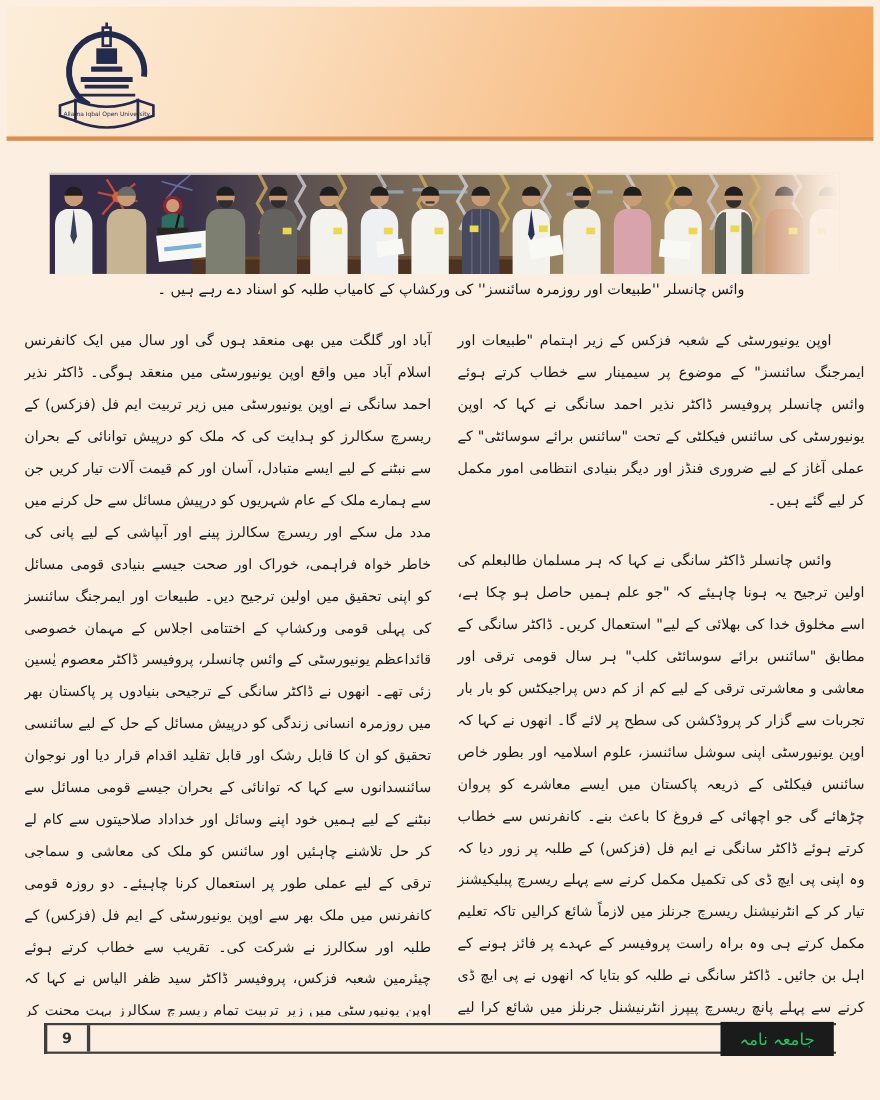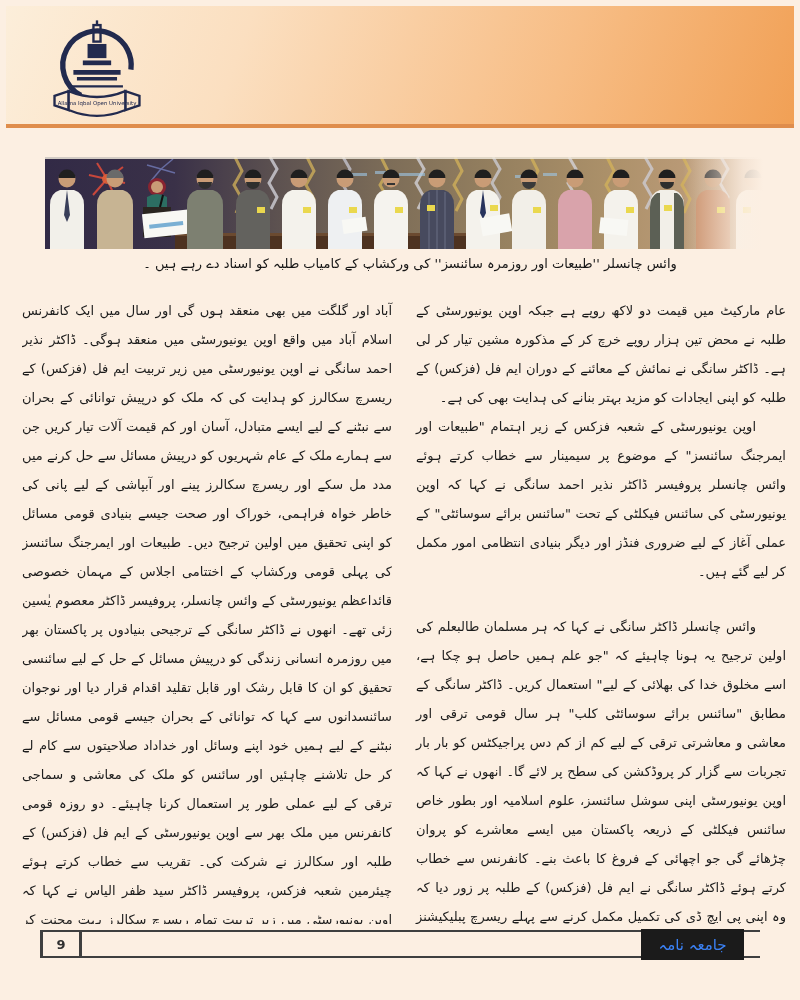--- a/index.html
+++ b/index.html
@@ -50,22 +50,22 @@
     border-top:2px solid #3f3f3f;border-bottom:2px solid #3f3f3f;border-left:3px solid #3f3f3f;
     background:#fcefe2;
   }
   .page-number-cell{
     position:absolute;left:0;top:0;bottom:0;width:36px;
     border-right:3px solid #3f3f3f;
     display:flex;align-items:center;justify-content:center;
     font-size:13px;font-weight:bold;color:#303030;
   }
   .masthead-box{
-    position:absolute;right:16px;top:-3px;height:31px;width:103px;
-    background:#1b1b1b;color:#3b82f6;
+    position:absolute;right:2px;top:-3px;height:31px;width:103px;
+    background:#1b1b1b;color:#22c55e;
     display:flex;align-items:center;justify-content:center;
     direction:rtl;font-size:15px;
   }
 </style>
 </head>
 <body>
 
 <div class="header-band">
   <div class="logo-wrap">
     <svg viewBox="0 0 100 95">
@@ -286,21 +286,20 @@
 </div>
 
 <div class="caption">وائس چانسلر ''طبیعات اور روزمرہ سائنسز'' کی ورکشاپ کے کامیاب طلبہ کو اسناد دے رہے ہیں ۔</div>
 
 <div class="article">
   <div class="col">
     <p>آباد اور گلگت میں بھی منعقد ہوں گی اور سال میں ایک کانفرنس اسلام آباد میں واقع اوپن یونیورسٹی میں منعقد ہوگی۔ ڈاکٹر نذیر احمد سانگی نے اوپن یونیورسٹی میں زیر تربیت ایم فل (فزکس) کے ریسرچ سکالرز کو ہدایت کی کہ ملک کو درپیش توانائی کے بحران سے نبٹنے کے لیے ایسے متبادل، آسان اور کم قیمت آلات تیار کریں جن سے ہمارے ملک کے عام شہریوں کو درپیش مسائل سے حل کرنے میں مدد مل سکے اور ریسرچ سکالرز پینے اور آبپاشی کے لیے پانی کی خاطر خواہ فراہمی، خوراک اور صحت جیسے بنیادی قومی مسائل کو اپنی تحقیق میں اولین ترجیح دیں۔ طبیعات اور ایمرجنگ سائنسز کی پہلی قومی ورکشاپ کے اختتامی اجلاس کے مہمان خصوصی قائداعظم یونیورسٹی کے وائس چانسلر، پروفیسر ڈاکٹر معصوم یٰسین زئی تھے۔ انھوں نے ڈاکٹر سانگی کے ترجیحی بنیادوں پر پاکستان بھر میں روزمرہ انسانی زندگی کو درپیش مسائل کے حل کے لیے سائنسی تحقیق کو ان کا قابل رشک اور قابل تقلید اقدام قرار دیا اور نوجوان سائنسدانوں سے کہا کہ توانائی کے بحران جیسے قومی مسائل سے نبٹنے کے لیے ہمیں خود اپنے وسائل اور خداداد صلاحیتوں سے کام لے کر حل تلاشنے چاہئیں اور سائنس کو ملک کی معاشی و سماجی ترقی کے لیے عملی طور پر استعمال کرنا چاہیئے۔ دو روزہ قومی کانفرنس میں ملک بھر سے اوپن یونیورسٹی کے ایم فل (فزکس) کے طلبہ اور سکالرز نے شرکت کی۔ تقریب سے خطاب کرتے ہوئے چیئرمین شعبہ فزکس، پروفیسر ڈاکٹر سید ظفر الیاس نے کہا کہ اوپن یونیورسٹی میں زیر تربیت تمام ریسرچ سکالرز بہت محنت کر رہے ہیں۔ توقع ہے کہ ان سب کے ریسرچ پیپرز عنقریب انٹرنیشنل ریسرچ جرنلز میں شائع ہو جائیں گے۔ تقریب کے اختتام پر کامیاب طلبہ و طالبات کو اسناد اور اساتذہ کو شیلڈز اور پھول پیش کیے گئے۔</p>
 
   </div>
   <div class="col">
-    <p>عام مارکیٹ میں قیمت دو لاکھ روپے ہے جبکہ اوپن یونیورسٹی کے طلبہ نے محض تین ہزار روپے خرچ کر کے مذکورہ مشین تیار کر لی ہے۔ ڈاکٹر سانگی نے نمائش کے معائنے کے دوران ایم فل (فزکس) کے طلبہ کو اپنی ایجادات کو مزید بہتر بنانے کی ہدایت بھی کی ہے۔</p>
     <p class="indent">اوپن یونیورسٹی کے شعبہ فزکس کے زیر اہتمام "طبیعات اور ایمرجنگ سائنسز" کے موضوع پر سیمینار سے خطاب کرتے ہوئے وائس چانسلر پروفیسر ڈاکٹر نذیر احمد سانگی نے کہا کہ اوپن یونیورسٹی کی سائنس فیکلٹی کے تحت "سائنس برائے سوسائٹی" کے عملی آغاز کے لیے ضروری فنڈز اور دیگر بنیادی انتظامی امور مکمل کر لیے گئے ہیں۔</p>
     <p class="indent para-gap">وائس چانسلر ڈاکٹر سانگی نے کہا کہ ہر مسلمان طالبعلم کی اولین ترجیح یہ ہونا چاہیئے کہ "جو علم ہمیں حاصل ہو چکا ہے، اسے مخلوق خدا کی بھلائی کے لیے" استعمال کریں۔ ڈاکٹر سانگی کے مطابق "سائنس برائے سوسائٹی کلب" ہر سال قومی ترقی اور معاشی و معاشرتی ترقی کے لیے کم از کم دس پراجیکٹس کو بار بار تجربات سے گزار کر پروڈکشن کی سطح پر لائے گا۔ انھوں نے کہا کہ اوپن یونیورسٹی اپنی سوشل سائنسز، علوم اسلامیہ اور بطور خاص سائنس فیکلٹی کے ذریعہ پاکستان میں ایسے معاشرے کو پروان چڑھائے گی جو اچھائی کے فروغ کا باعث بنے۔ کانفرنس سے خطاب کرتے ہوئے ڈاکٹر سانگی نے ایم فل (فزکس) کے طلبہ پر زور دیا کہ وہ اپنی پی ایچ ڈی کی تکمیل مکمل کرنے سے پہلے ریسرچ پبلیکیشنز تیار کر کے انٹرنیشنل ریسرچ جرنلز میں لازماً شائع کرالیں تاکہ تعلیم مکمل کرتے ہی وہ براہ راست پروفیسر کے عہدے پر فائز ہونے کے اہل بن جائیں۔ ڈاکٹر سانگی نے طلبہ کو بتایا کہ انھوں نے پی ایچ ڈی کرنے سے پہلے پانچ ریسرچ پیپرز انٹرنیشنل جرنلز میں شائع کرا لیے تھے۔ انھوں نے کہا کہ "سائنس برائے سوسائٹی" کلب کی قومی کانفرنس ہر سال ملک کے مختلف شہروں بالخصوص ایبٹ</p>
   </div>
 </div>
 
 <div class="footer-bar">
   <div class="page-number-cell">9</div>
   <div class="masthead-box">جامعہ نامہ</div>
 </div>
 

